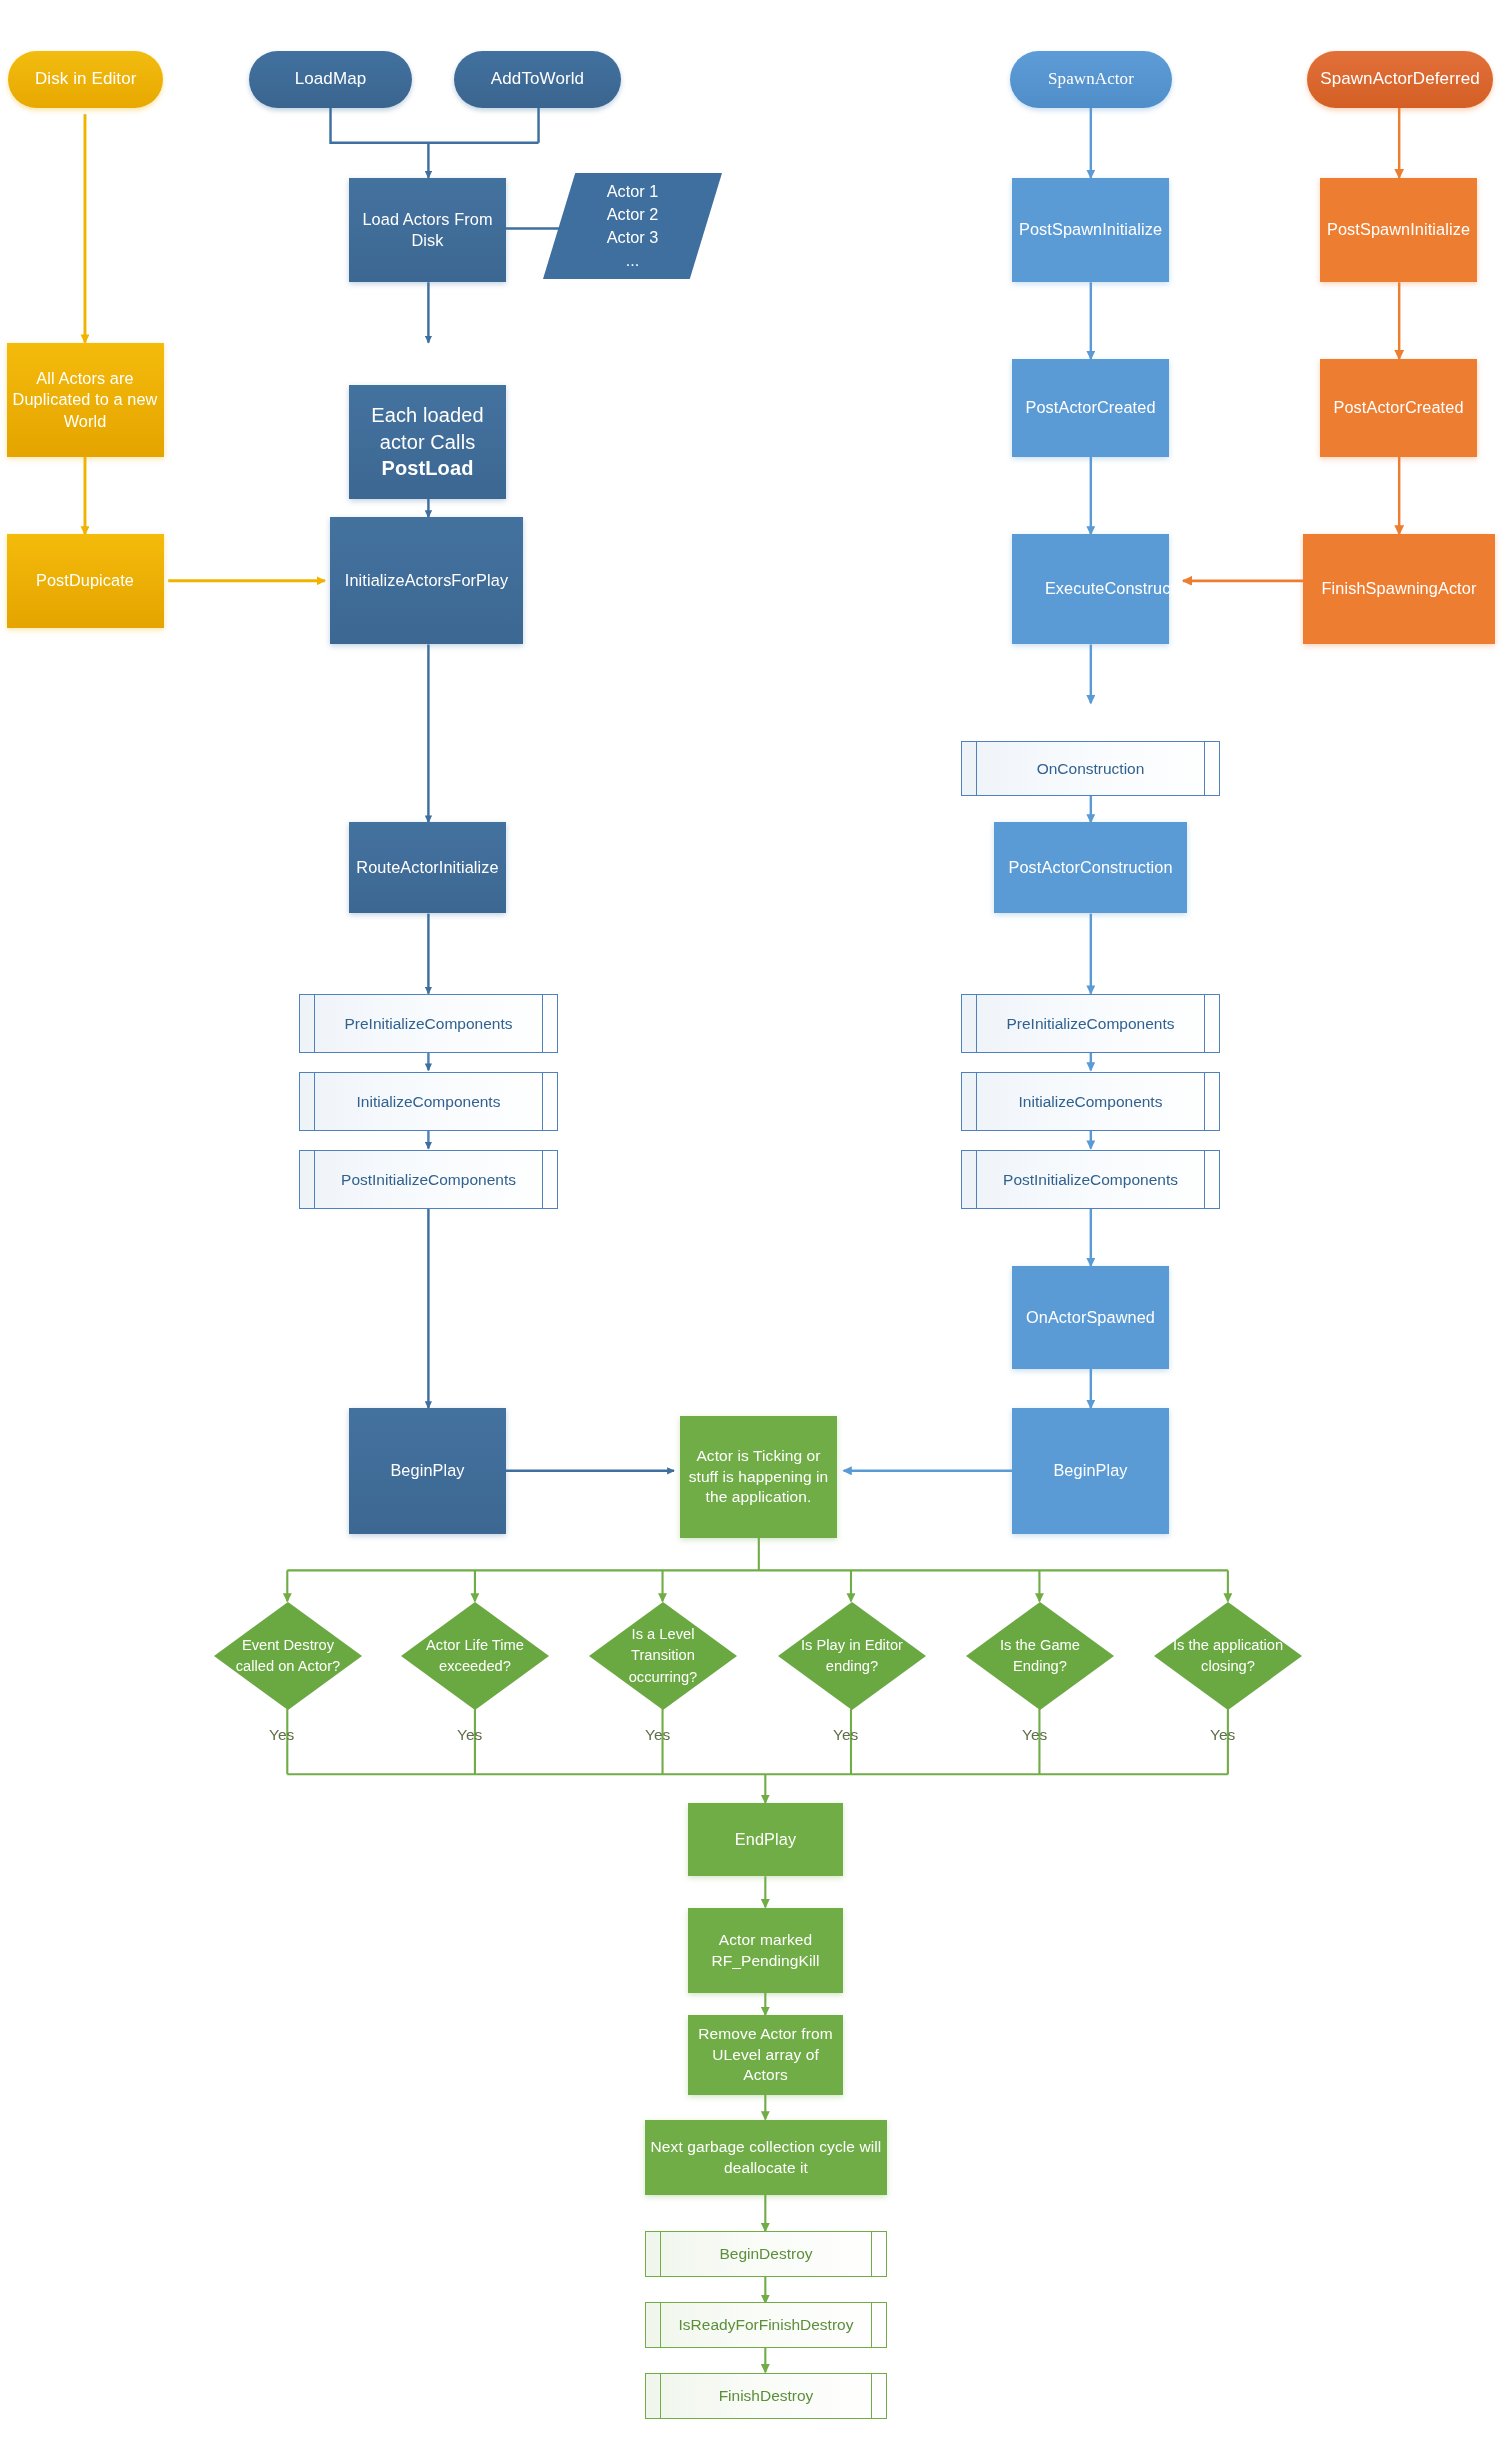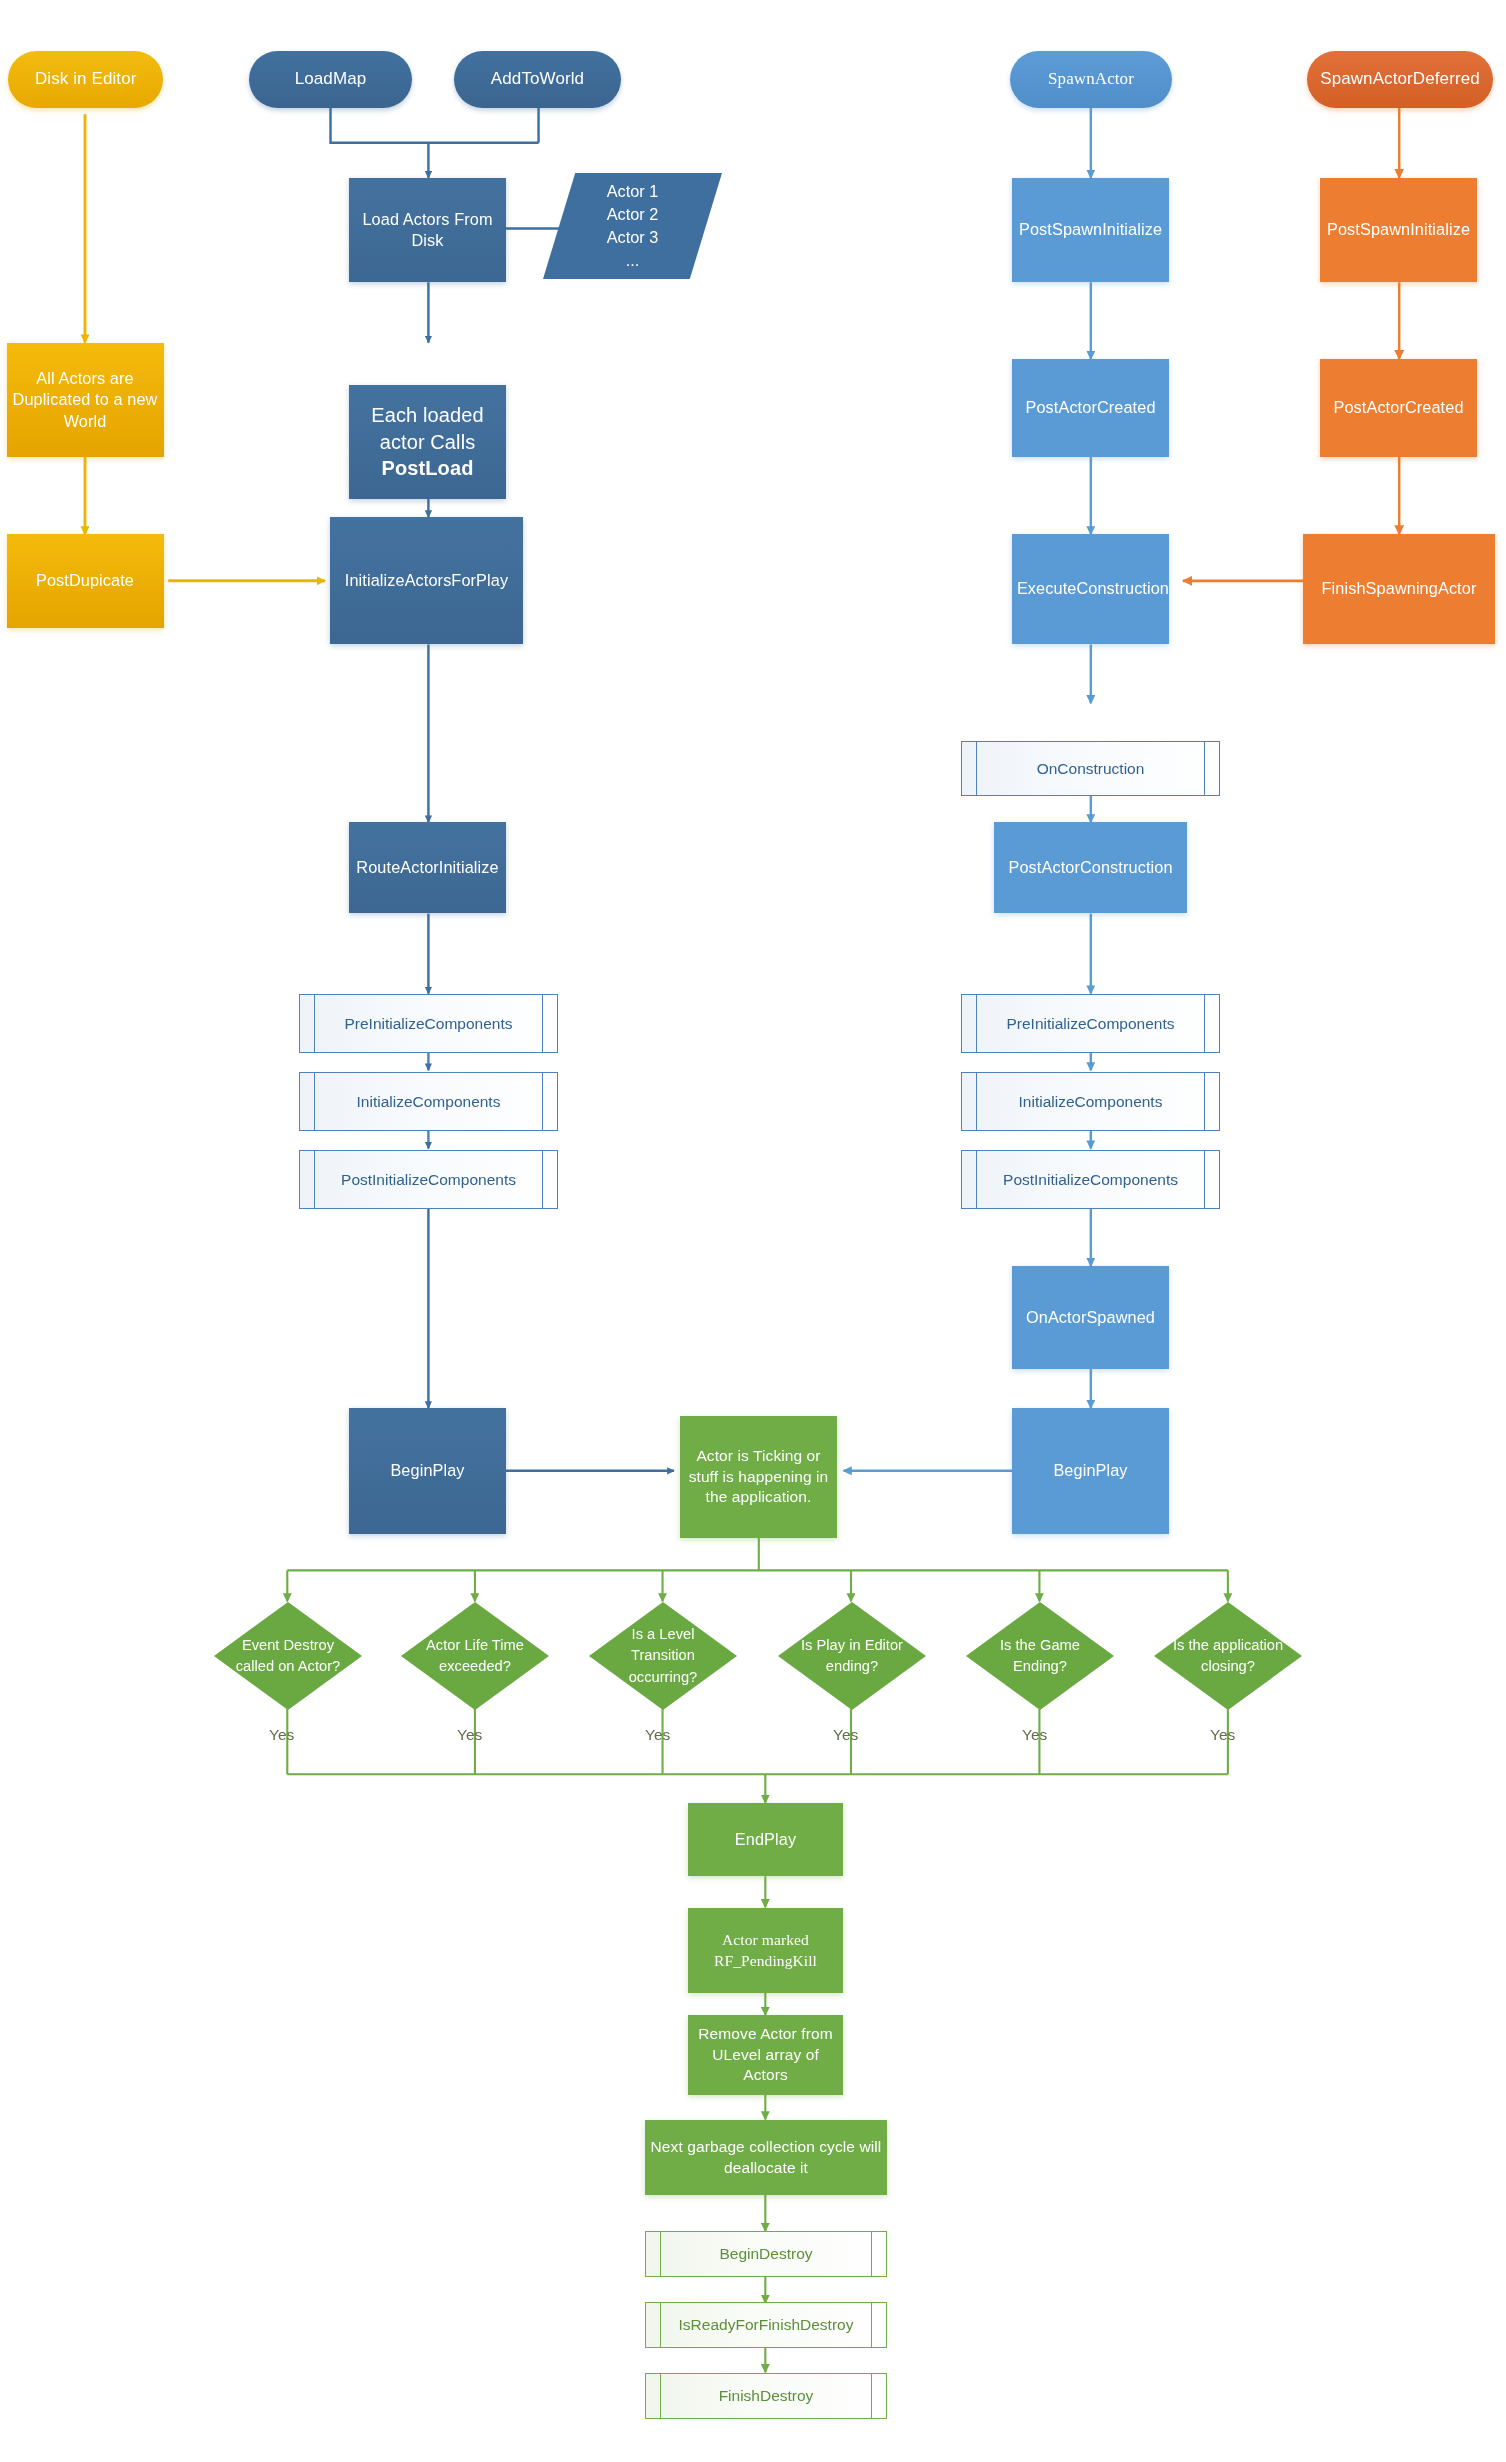--- a/index.html
+++ b/index.html
@@ -226,21 +226,21 @@
   <div class="node proc c-dblue" style="left:349px;top:1408px;width:157px;height:126px;font-size:16.3px;">
     <span>BeginPlay</span>
   </div>
 
   <div class="node c-lblue" style="left:1012px;top:178px;width:157px;height:104px;font-size:16.3px;">
     <span>PostSpawnInitialize</span>
   </div>
   <div class="node c-lblue" style="left:1012px;top:359px;width:157px;height:98px;font-size:16.3px;">
     <span>PostActorCreated</span>
   </div>
-  <div class="node c-lblue" style="left:1012px;top:534px;width:157px;height:110px;font-size:16.3px;">
+  <div class="node c-lblue" style="left:1012px;top:534px;width:157px;height:110px;font-size:16.3px;padding-left:28px;">
     <span>ExecuteConstruction</span>
   </div>
 
   <div class="subrtn" style="left:961px;top:703px;width:259px;height:55px;font-size:15.5px;margin-top:38px;">
     <span>OnConstruction</span>
   </div>
 
   <div class="node c-lblue" style="left:994px;top:822px;width:193px;height:91px;font-size:16.3px;">
     <span>PostActorConstruction</span>
   </div>
@@ -304,21 +304,21 @@
 
   <div class="diamond" style="left:1154px;top:1602px;width:148px;height:108px;font-size:14.7px;">
     <span>Is the application closing?</span>
   </div>
   <div class="edge-label" style="left:1210px;top:1726px;"><span>Yes</span></div>
 
   <div class="node c-green" style="left:688px;top:1803px;width:155px;height:73px;font-size:16.3px;">
     <span>EndPlay</span>
   </div>
 
-  <div class="node c-green" style="left:688px;top:1908px;width:155px;height:85px;font-size:15.5px;font-family:Liberation Serif, serif;">
+  <div class="node c-green" style="left:688px;top:1908px;width:155px;height:85px;font-size:15.5px;">
     <span>Actor marked RF_PendingKill</span>
   </div>
 
   <div class="node c-green" style="left:688px;top:2015px;width:155px;height:80px;font-size:15.5px;">
     <span>Remove Actor from ULevel array of Actors</span>
   </div>
 
   <div class="node c-green" style="left:645px;top:2120px;width:242px;height:75px;font-size:15.5px;">
     <span>Next garbage collection cycle will deallocate it</span>
   </div>

